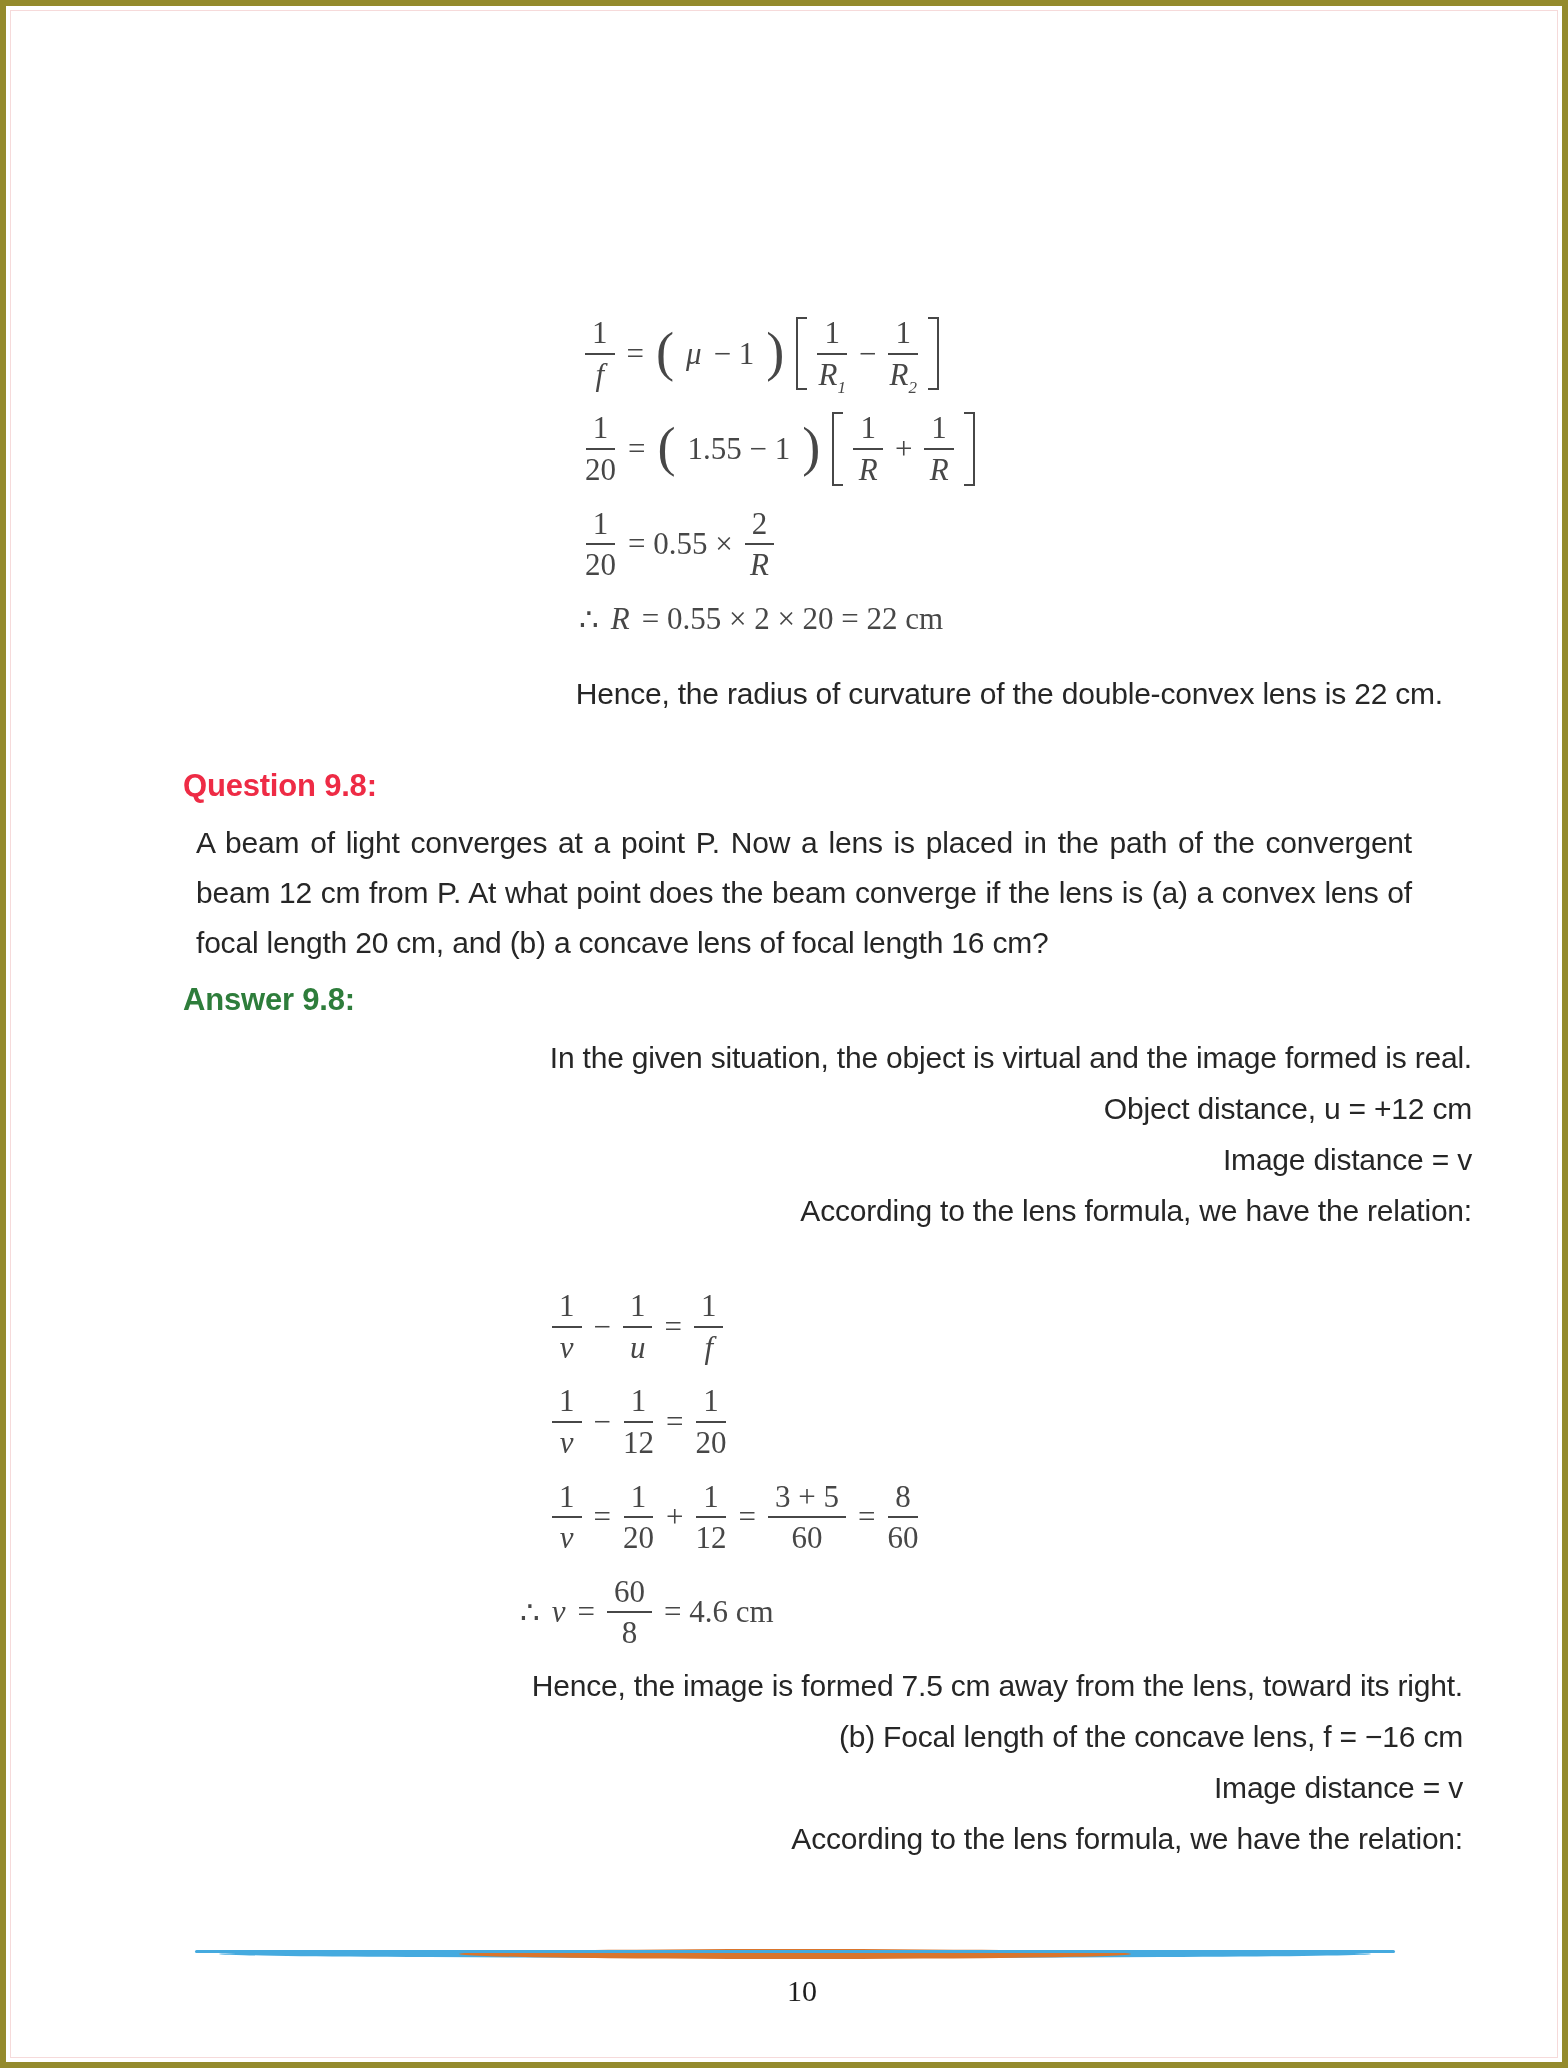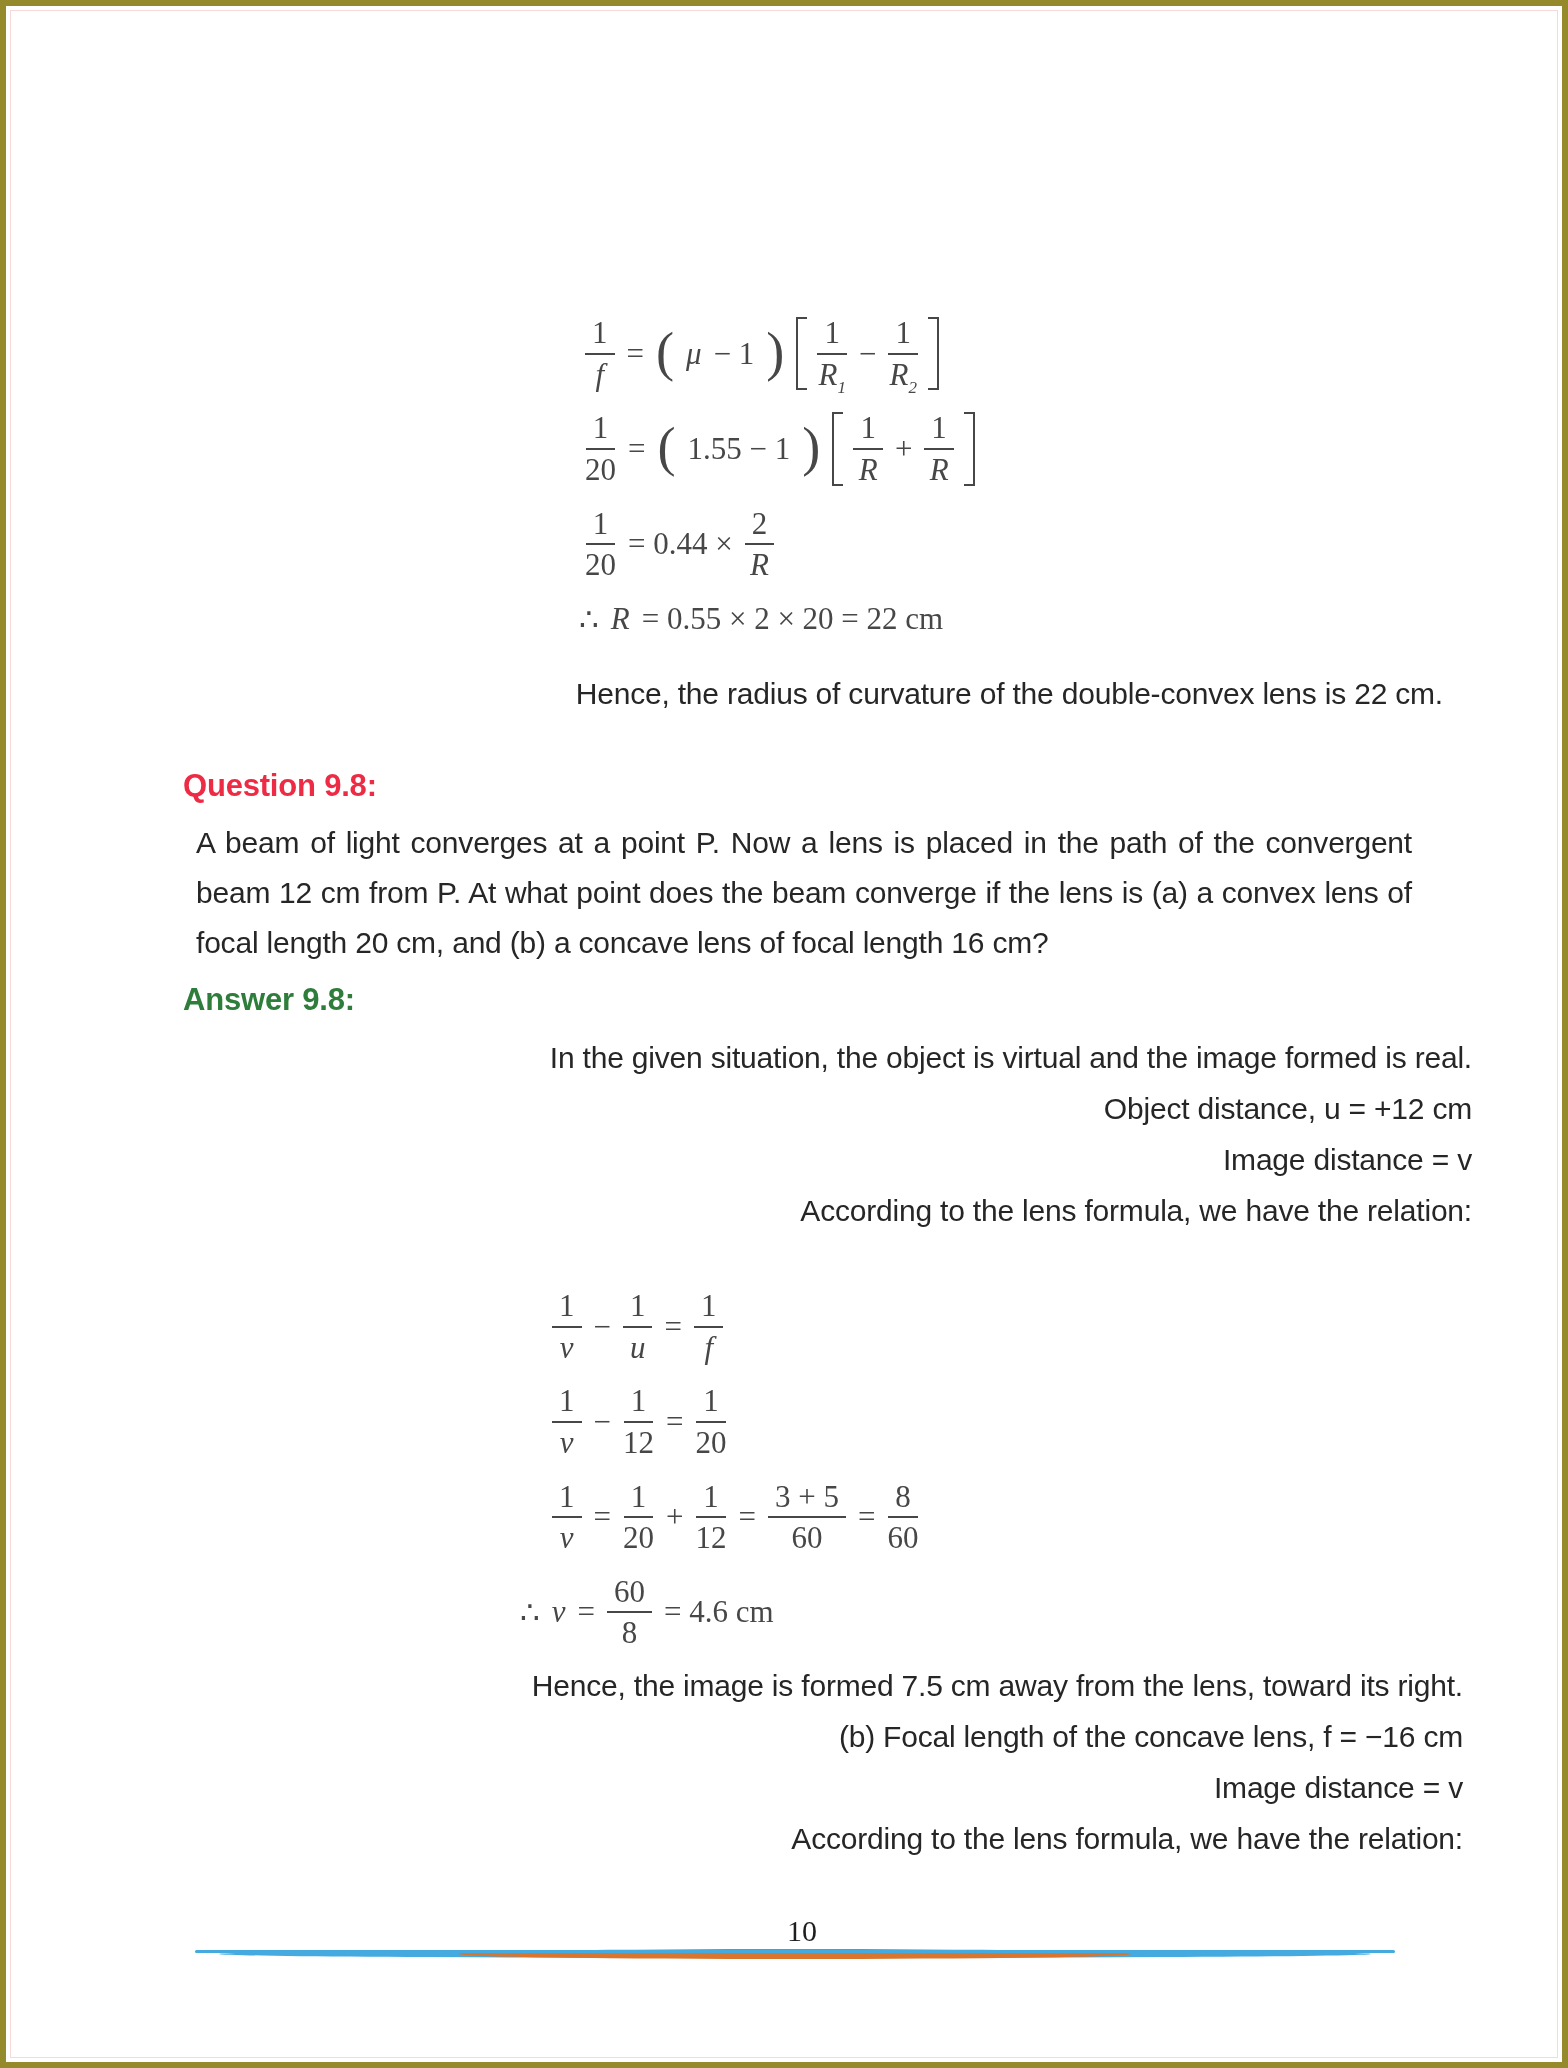--- a/index.html
+++ b/index.html
@@ -52,21 +52,21 @@
          line-height:50px;text-align:justify;}
   #ahead{position:absolute;left:183px;top:982px;}
   #alines{position:absolute;left:192px;top:1032px;width:1280px;}
   #blines{position:absolute;left:183px;top:1660px;width:1280px;}
 
   
   #rule{position:absolute;left:195px;top:1946px;width:1200px;height:16px;}
   #rule .lens-blue{position:absolute;left:2%;top:4px;width:96%;height:8px;border-radius:50%;background:var(--rule-blue);}
   #rule .lens-orange{position:absolute;left:22%;top:3px;width:56%;height:10px;border-radius:50%;background:var(--rule-orange);}
   #rule .line-blue{position:absolute;left:0;top:4px;width:100%;height:3px;background:var(--rule-blue);border-radius:2px;}
-  #pagenum{position:absolute;left:0;top:1914px;width:100%;text-align:center;
+  #pagenum{position:absolute;left:0;top:1974px;width:100%;text-align:center;
            font-family:"Liberation Serif","DejaVu Serif",serif;font-size:30px;color:#1e1e1e;padding-left:36px;}
 </style>
 </head>
 <body>
 
 <div class="screen">
   <div class="frame"></div>
   <div class="frame-inner"></div>
 
   <div class="eq-block" id="eqb1">
@@ -111,21 +111,21 @@
           <span class="num">1</span>
           <span class="den it">R</span>
         </span>
         <span class="sqb-r"></span>
       </div>
     <div class="eq-line">
         <span class="frac">
           <span class="num">1</span>
           <span class="den">20</span>
         </span>
-        <span class="rm">= 0.44 ×</span>
+        <span class="rm">= 0.55 ×</span>
         <span class="frac">
           <span class="num">2</span>
           <span class="den it">R</span>
         </span>
       </div>
     <div class="eq-line therefore">
         <span class="rm">∴</span>
         <span class="it">R</span>
         <span class="rm">= 0.55 × 2 × 20 = 22 cm</span>
       </div>

